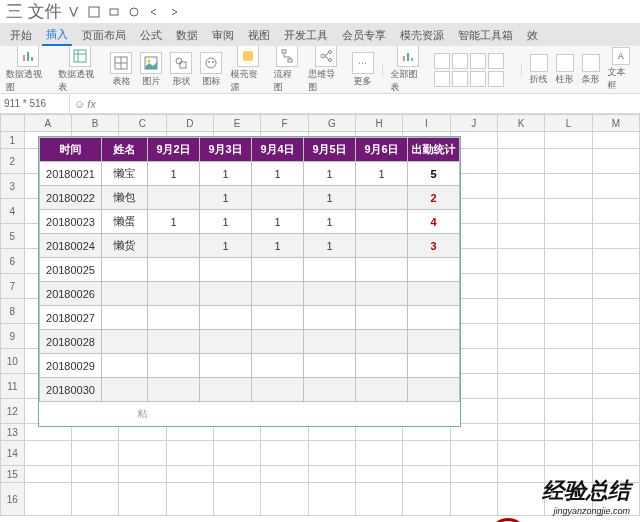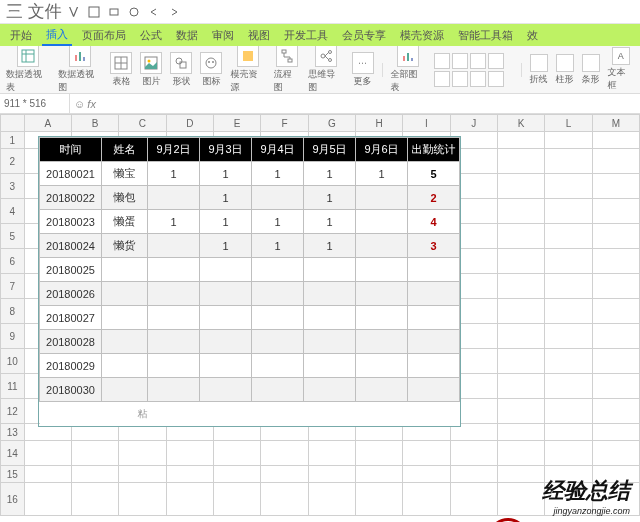--- a/index.html
+++ b/index.html
@@ -1,41 +1,41 @@
 <!DOCTYPE html>
 <html><head>
 <meta charset="utf-8">
 <style>
 * { margin:0; padding:0; box-sizing:border-box; font-family:"Microsoft YaHei",Arial,sans-serif; }
 body { background:#fff; width:640px; height:522px; overflow:hidden; font-size:11px; color:#333; }
 .title-bar { height:24px; background:#fff; display:flex; align-items:center; padding:0 6px; border-bottom:1px solid #e5e5e5; gap:6px; }
 .title-bar .doc-label { font-size:17px; color:#666; }
 .title-bar .qbtn { width:14px; height:14px; display:flex; align-items:center; justify-content:center; color:#666; }
-.menu-bar { height:22px; background:#bef264; display:flex; align-items:center; padding:0 6px; gap:6px; font-size:11px; color:#555; }
+.menu-bar { height:22px; background:#e5e5e5; display:flex; align-items:center; padding:0 6px; gap:6px; font-size:11px; color:#555; }
 .menu-bar span { padding:2px 4px; cursor:pointer; }
 .menu-bar span.active { color:#1a73e8; border-bottom:2px solid #1a73e8; }
 .ribbon { height:48px; background:#f7f7f7; border-bottom:1px solid #dcdcdc; display:flex; align-items:center; padding:2px 6px; gap:8px; overflow:hidden; }
 .rgrp { display:flex; flex-direction:column; align-items:center; gap:1px; color:#666; font-size:9px; }
 .rgrp .ic { width:22px; height:22px; background:#fff; border:1px solid #ccc; display:flex; align-items:center; justify-content:center; }
 .rgrp.small .ic { width:18px; height:18px; }
 .small-tools { display:flex; flex-wrap:wrap; gap:2px; width:80px; }
 .small-tools .ic { width:16px; height:16px; border:1px solid #ccc; background:#fff; }
 .formula-bar { height:20px; display:flex; align-items:center; border-bottom:1px solid #dcdcdc; }
 .name-box { width:70px; height:100%; border-right:1px solid #dcdcdc; display:flex; align-items:center; padding:0 4px; font-size:10px; color:#666; }
 .fx { width:30px; display:flex; align-items:center; justify-content:center; gap:2px; color:#888; font-style:italic; }
 .sheet { position:relative; }
 table.grid { border-collapse:collapse; width:640px; }
 table.grid th, table.grid td { border:1px solid #d0d0d0; height:17px; font-size:10px; text-align:center; color:#666; background:#fff; font-weight:normal; }
 table.grid th.colh { background:#f3f3f3; }
 table.grid th.rowh { background:#f3f3f3; width:22px; }
 th.colh.sel { background:#d8ead8; }
 .inner-table { position:absolute; left:38px; top:22px; border:1px solid #7aa; }
 .inner-table table { border-collapse:collapse; }
 .inner-table th, .inner-table td { border:1px solid #bfbfbf; height:24px; width:52px; text-align:center; font-size:11px; }
-.inner-table th { background:#000000; color:#fff; font-weight:normal; }
+.inner-table th { background:#701a75; color:#fff; font-weight:bold; }
 .inner-table td { background:#fff; color:#333; }
 .inner-table td.alt { background:#f2f2f2; }
 .inner-table td.stat { color:#b00000; font-weight:bold; }
 .inner-table td.stat5 { color:#000; font-weight:bold; }
 .col-time { width:62px !important; }
 .col-name { width:46px !important; }
 .circle-mark { position:absolute; left:488px; top:404px; width:40px; height:40px; border:3px solid #b00000; border-radius:50%; pointer-events:none; }
 .watermark { position:absolute; right:10px; bottom:6px; text-align:right; }
 .watermark .big { font-size:22px; font-weight:900; font-style:italic; color:#111; }
 .watermark .small { font-size:9px; color:#222; font-style:italic; }
@@ -86,36 +86,36 @@
   <span>会员专享</span>
   <span>模壳资源</span>
   <span>智能工具箱</span>
   <span>效</span>
 </div>
 
 <div class="ribbon">
   <div class="rgrp">
       <div class="ic">
         <svg width="14" height="14">
+          <rect x="2" y="6" width="2" height="6" fill="#e88"></rect>
+          <rect x="6" y="3" width="2" height="9" fill="#5a9"></rect>
+          <rect x="10" y="8" width="2" height="4" fill="#89c"></rect>
+        </svg>
+      </div>
+      <span>数据透视图</span>
+    </div>
+  <div class="rgrp">
+      <div class="ic">
+        <svg width="14" height="14">
           <rect x="1" y="1" width="12" height="12" fill="none" stroke="#5a9"></rect>
           <line x1="1" y1="5" x2="13" y2="5" stroke="#5a9"></line>
           <line x1="5" y1="1" x2="5" y2="13" stroke="#5a9"></line>
         </svg>
       </div>
       <span>数据透视表</span>
-    </div>
-  <div class="rgrp">
-      <div class="ic">
-        <svg width="14" height="14">
-          <rect x="2" y="6" width="2" height="6" fill="#e88"></rect>
-          <rect x="6" y="3" width="2" height="9" fill="#5a9"></rect>
-          <rect x="10" y="8" width="2" height="4" fill="#89c"></rect>
-        </svg>
-      </div>
-      <span>数据透视图</span>
     </div>
   <div class="rgrp">
       <div class="ic">
         <svg width="14" height="14">
           <rect x="1" y="1" width="12" height="12" fill="none" stroke="#888"></rect>
           <line x1="1" y1="7" x2="13" y2="7" stroke="#888"></line>
           <line x1="7" y1="1" x2="7" y2="13" stroke="#888"></line>
         </svg>
       </div>
       <span>表格</span>

